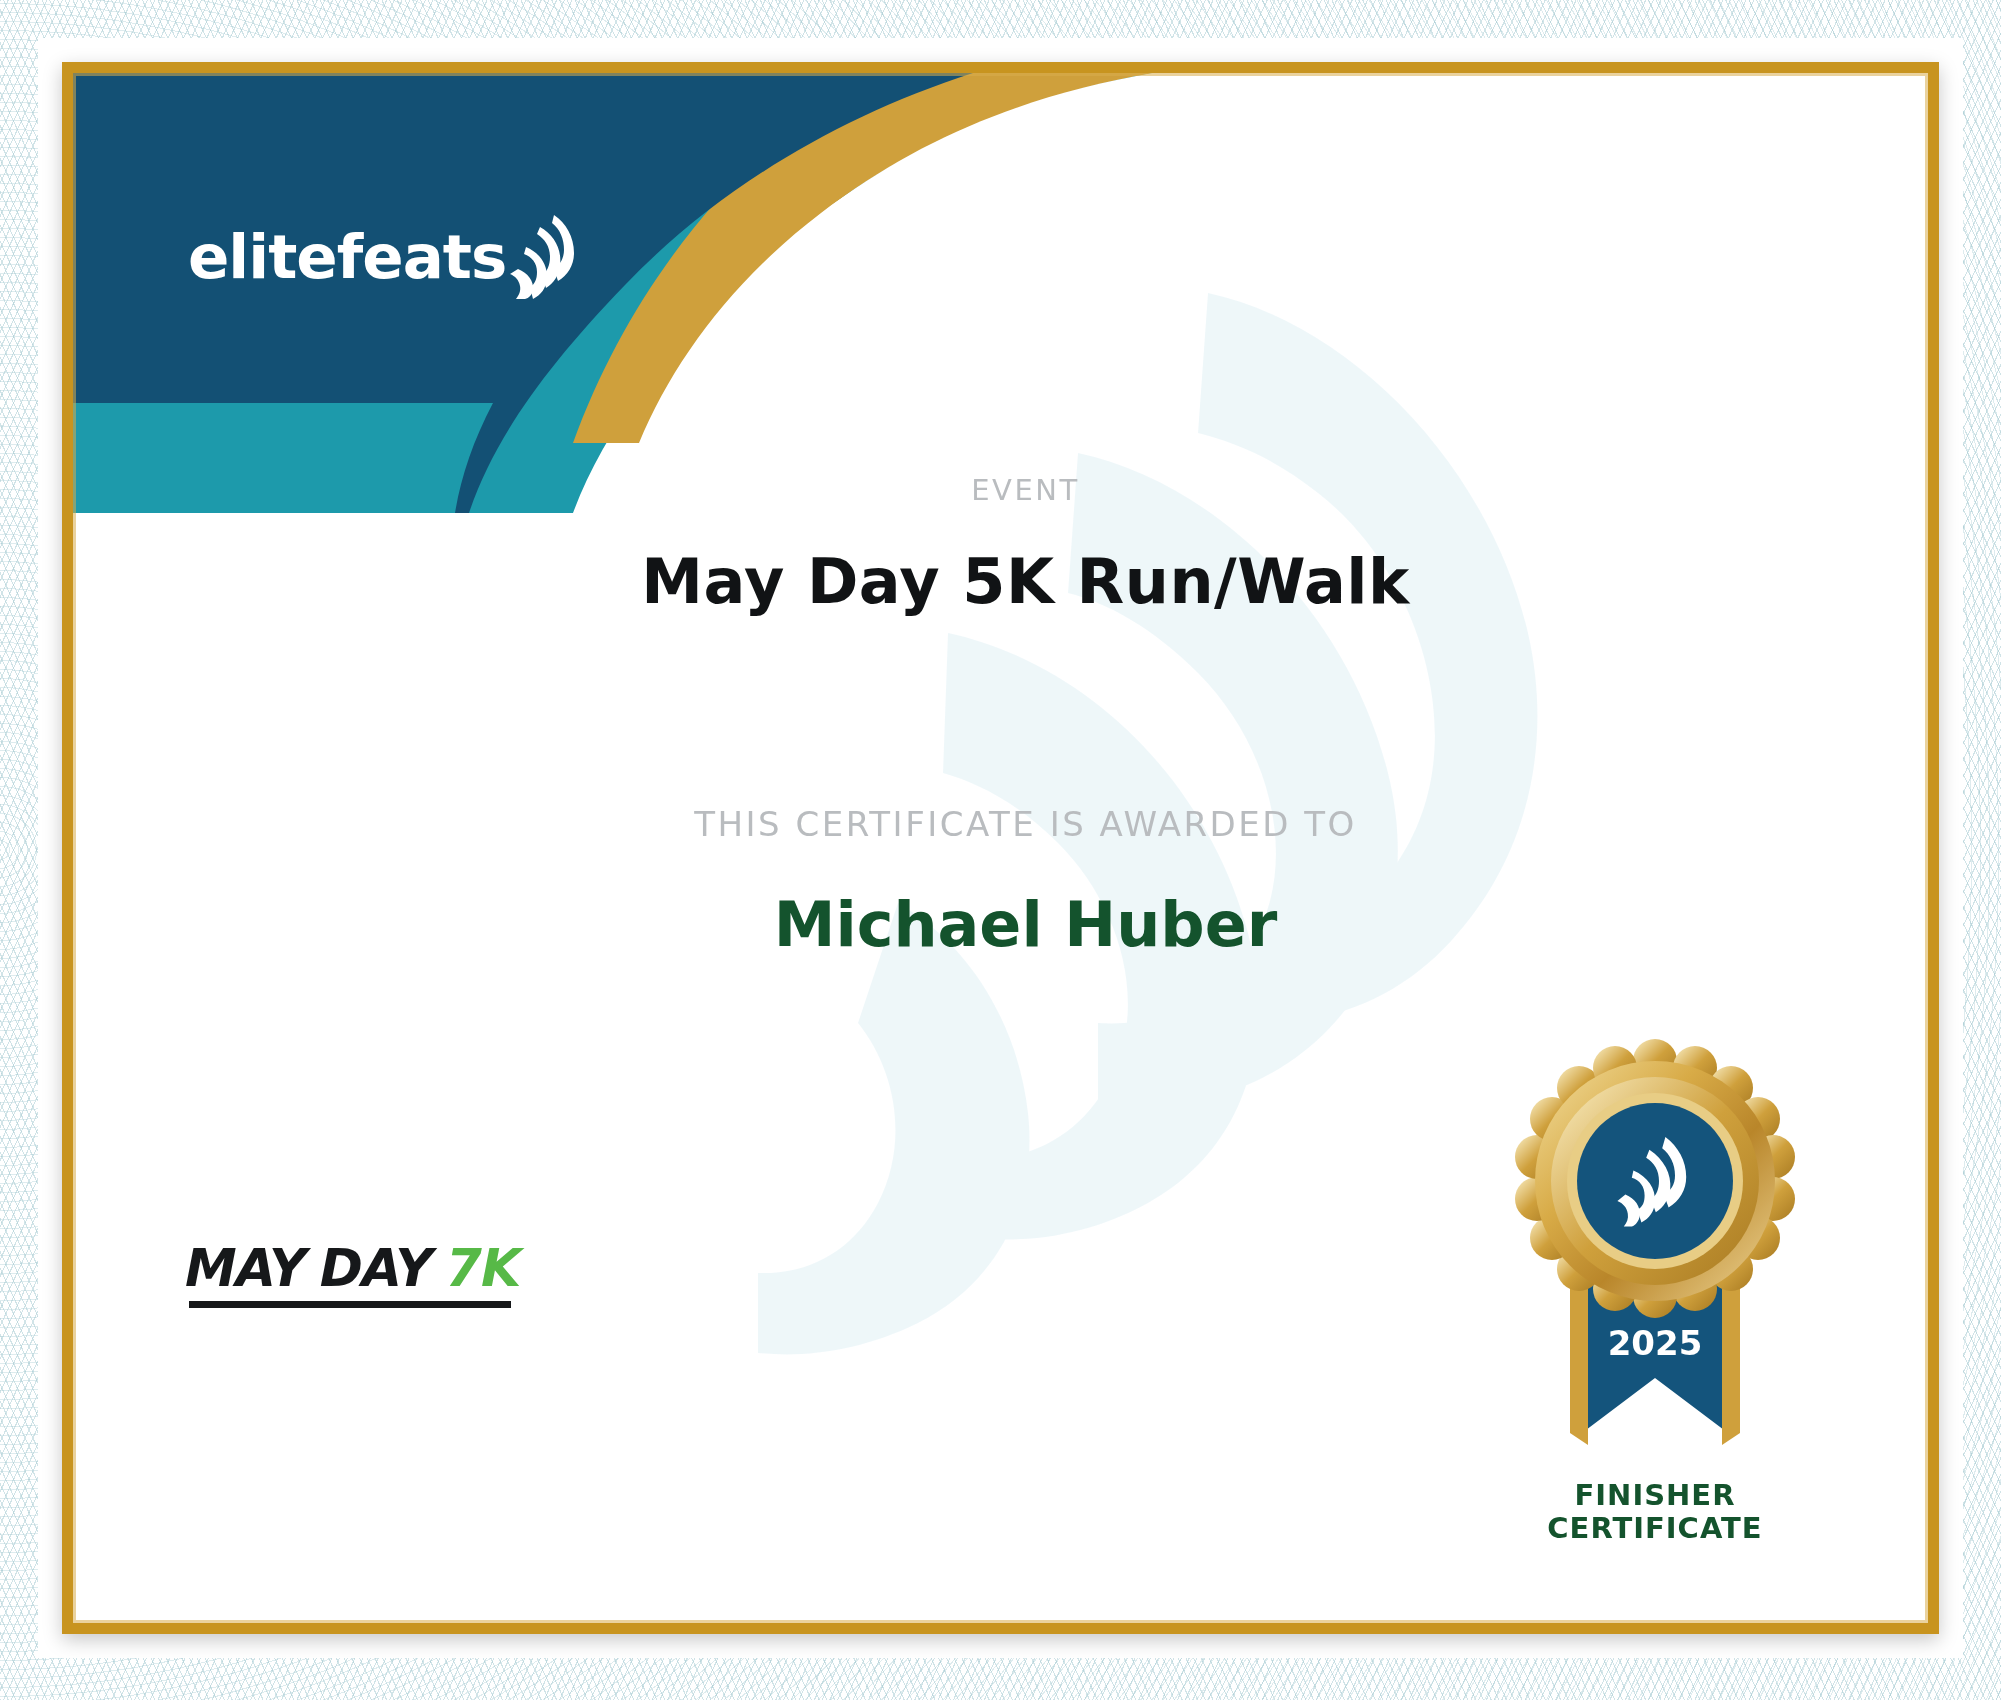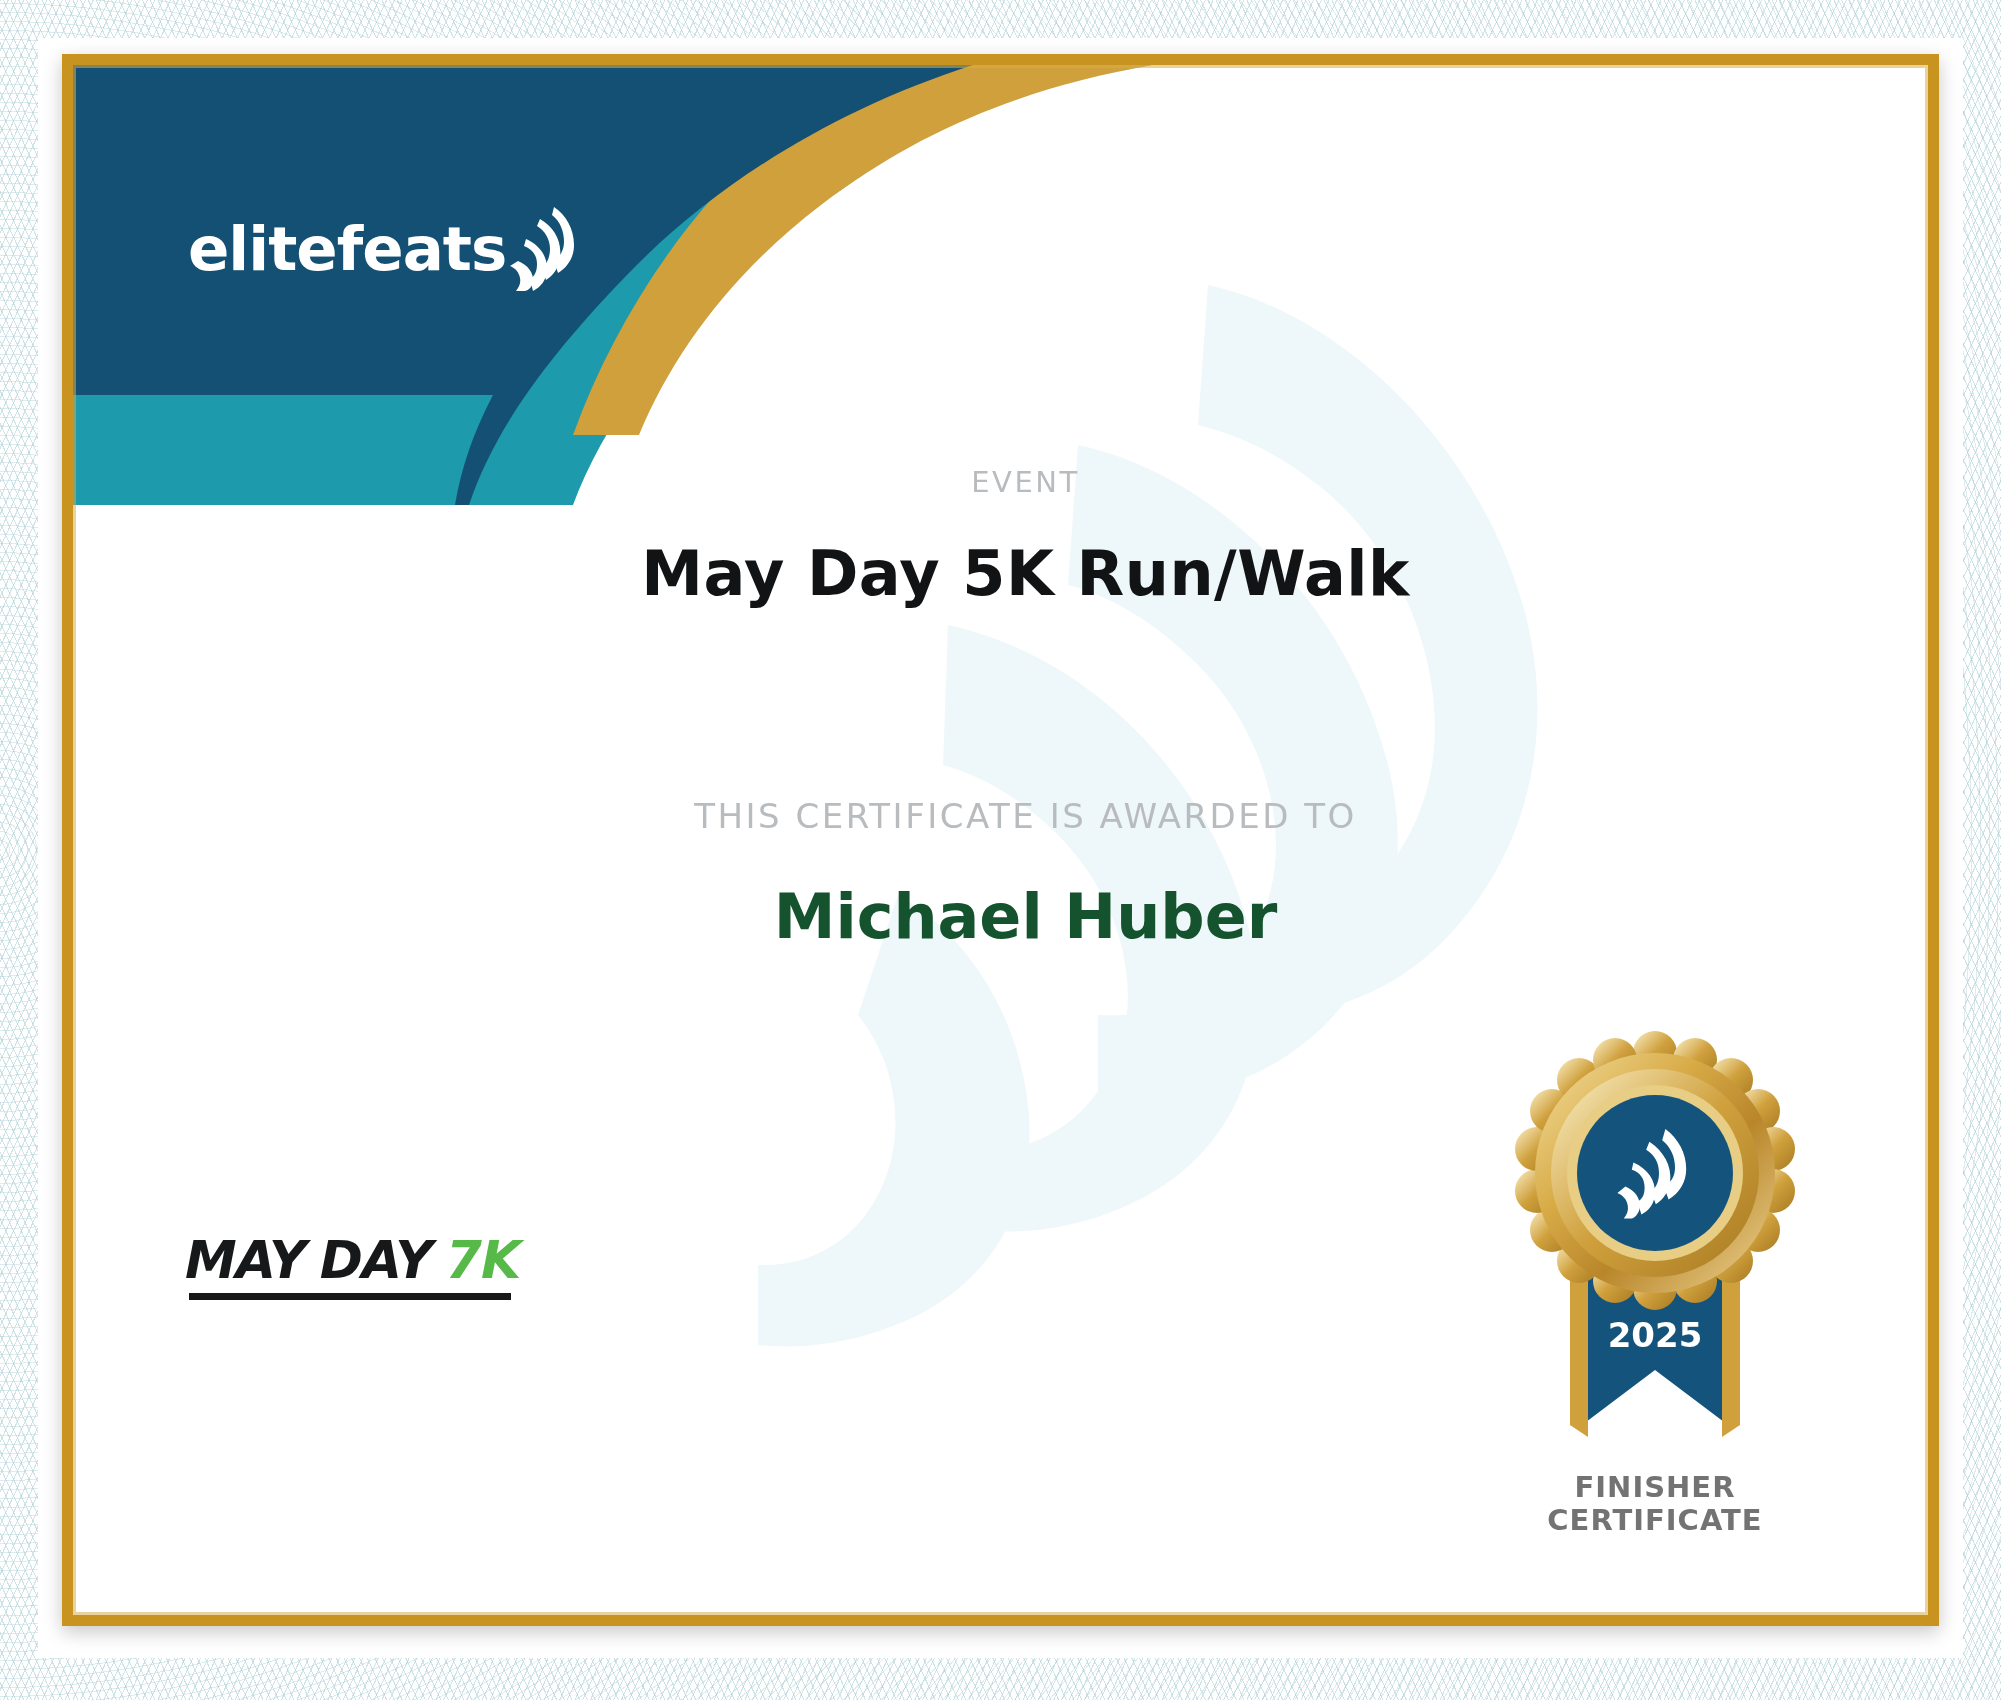--- a/index.html
+++ b/index.html
@@ -31,21 +31,21 @@
     position: absolute;
     left: 38px; top: 38px;
     width: 1925px;
     height: 1620px;
     background: #ffffff;
   }
 
   
   .gold-frame {
     position: absolute;
-    left: 62px; top: 54px;
+    left: 62px; top: 62px;
     width: 1877px;
     height: 1572px;
     border: 11px solid #c8941f;
     background: #ffffff;
     box-sizing: border-box;
     box-shadow: 0 6px 18px rgba(0,0,0,0.22);
     overflow: hidden;
   }
   .gold-frame::after {
     content: "";
@@ -199,21 +199,21 @@
   
   .seal {
     position: absolute;
     right: 128px;
     top: 960px;
     width: 290px;
     text-align: center;
   }
   .seal-caption {
     margin-top: 12px;
-    color: #737373;
+    color: #14532d;
     font-size: 29px;
     font-weight: bold;
     line-height: 1.15;
     font-family: "DejaVu Sans", sans-serif;
     letter-spacing: 1px;
   }
 </style>
 </head>
 <body>
 

